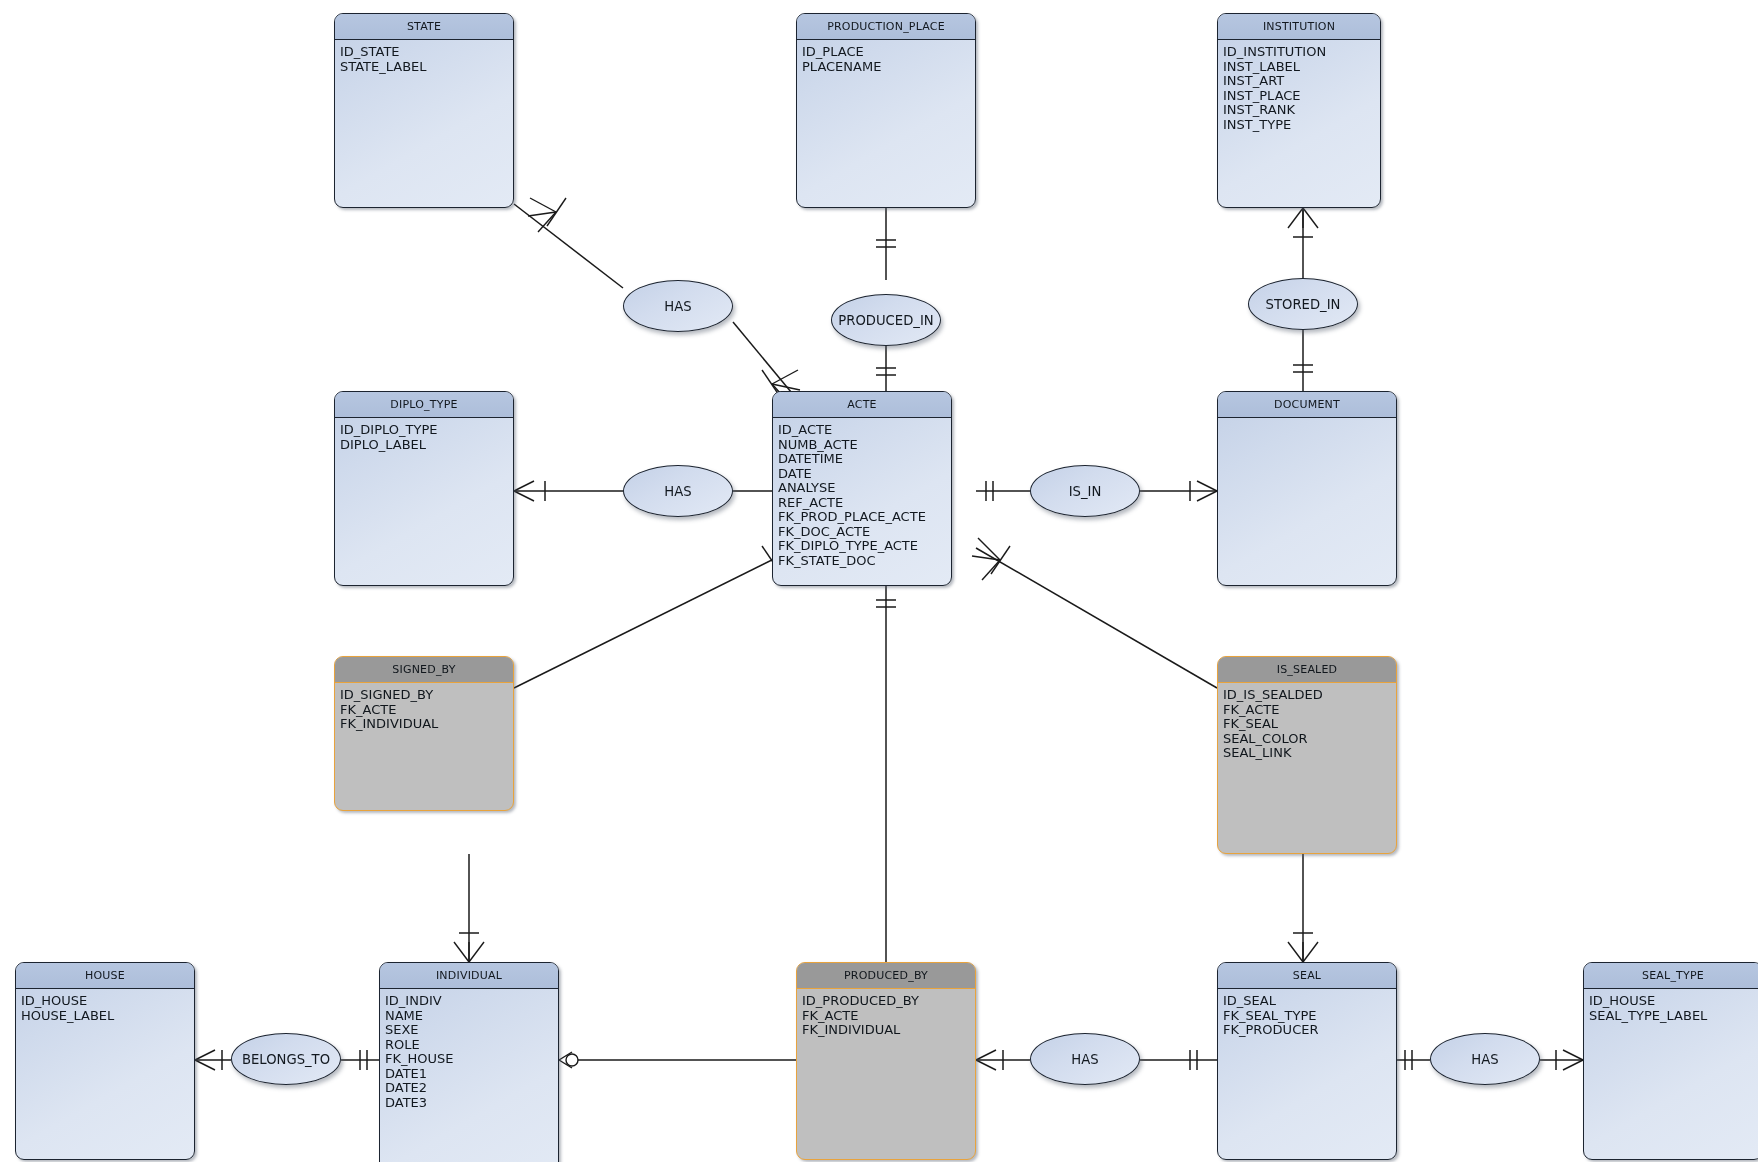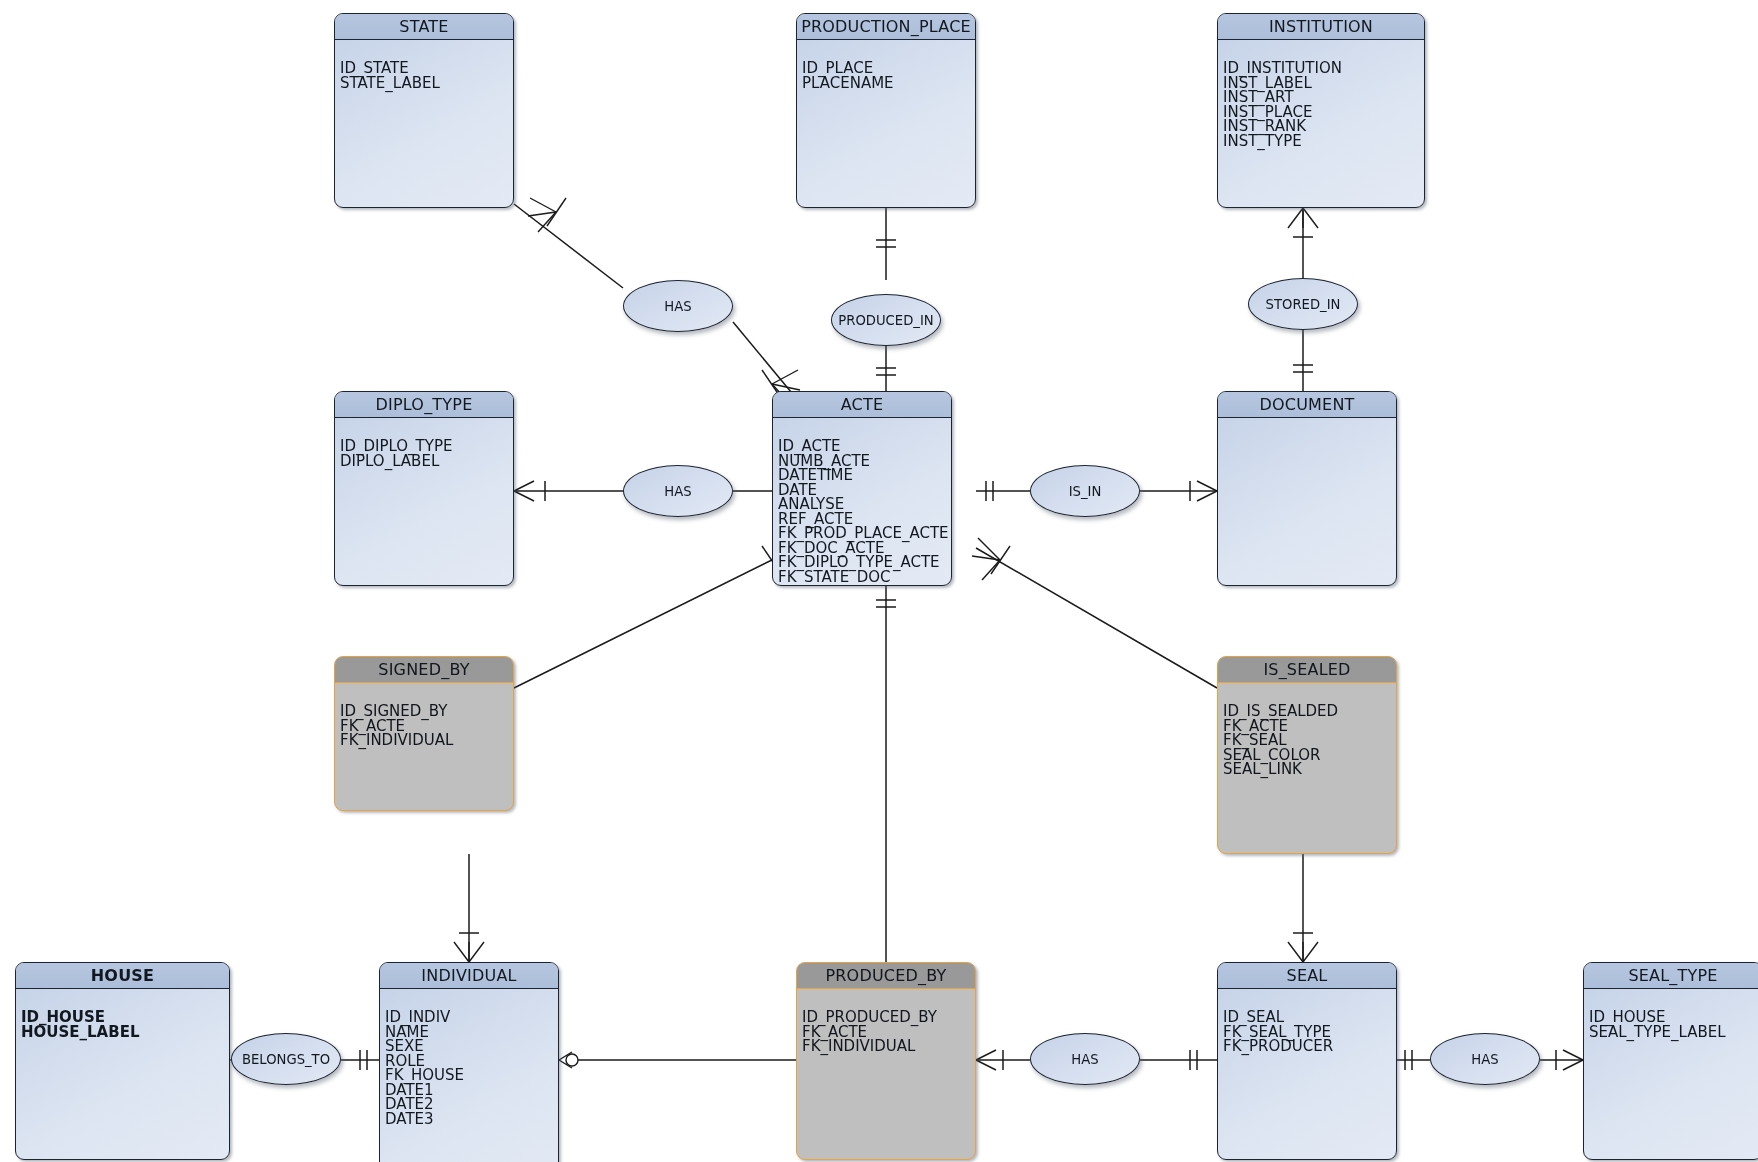--- a/index.html
+++ b/index.html
@@ -29,32 +29,31 @@
     border-radius:9px;
     overflow:hidden;
     background:linear-gradient(150deg,#c3d0e6 0%,#cfdaec 28%,#dde5f2 62%,#e3eaf5 100%);
     box-shadow:2px 2px 3px rgba(90,100,115,.45);
     z-index:3;
   }
   .entity .ehead{
     height:25px;
     line-height:25px;
     text-align:center;
-    font-size:16px;
+    font-size:11px;
     color:#12181f;
     border-bottom:1.3px solid #1c2430;
     background:linear-gradient(180deg,#b6c6e0 0%,#adbeda 100%);
     letter-spacing:.2px;
   }
   .entity .ebody{
     padding:5px 0 0 5px;
-    font-size:15px;
+    font-size:13px;
     line-height:14.5px;
     color:#12181f;
-    margin-top:16px;
   }
   .entity .ebody div{white-space:nowrap;}
 
   
   .entity.assoc{
     border:1.6px solid #e8a33d;
     background:#bfbfbf;
     box-shadow:2px 2px 3px rgba(90,100,115,.45);
   }
   .entity.assoc .ehead{
@@ -228,21 +227,21 @@
           <div>STATE_LABEL</div>
         </div>
       </div>
       <div class="entity" style="left: 796px; top: 13px; width: 180px; height: 195px;">
         <div class="ehead">PRODUCTION_PLACE</div>
         <div class="ebody">
           <div>ID_PLACE</div>
           <div>PLACENAME</div>
         </div>
       </div>
-      <div class="entity" style="left: 1217px; top: 13px; width: 208px; height: 195px;">
+      <div class="entity" style="left: 1217px; top: 13px; width: 164px; height: 195px;">
         <div class="ehead">INSTITUTION</div>
         <div class="ebody">
           <div>ID_INSTITUTION</div>
           <div>INST_LABEL</div>
           <div>INST_ART</div>
           <div>INST_PLACE</div>
           <div>INST_RANK</div>
           <div>INST_TYPE</div>
         </div>
       </div>
@@ -282,21 +281,21 @@
       <div class="entity assoc" style="left: 1217px; top: 656px; width: 180px; height: 198px;">
         <div class="ehead">IS_SEALED</div>
         <div class="ebody">
           <div>ID_IS_SEALDED</div>
           <div>FK_ACTE</div>
           <div>FK_SEAL</div>
           <div>SEAL_COLOR</div>
           <div>SEAL_LINK</div>
         </div>
       </div>
-      <div class="entity" style="left: 15px; top: 962px; width: 215px; height: 198px; font-weight: bold;">
+      <div class="entity" style="left: 15px; top: 962px; width: 180px; height: 198px;">
         <div class="ehead">HOUSE</div>
         <div class="ebody">
           <div>ID_HOUSE</div>
           <div>HOUSE_LABEL</div>
         </div>
       </div>
       <div class="entity" style="left: 379px; top: 962px; width: 180px; height: 236px;">
         <div class="ehead">INDIVIDUAL</div>
         <div class="ebody">
           <div>ID_INDIV</div>

